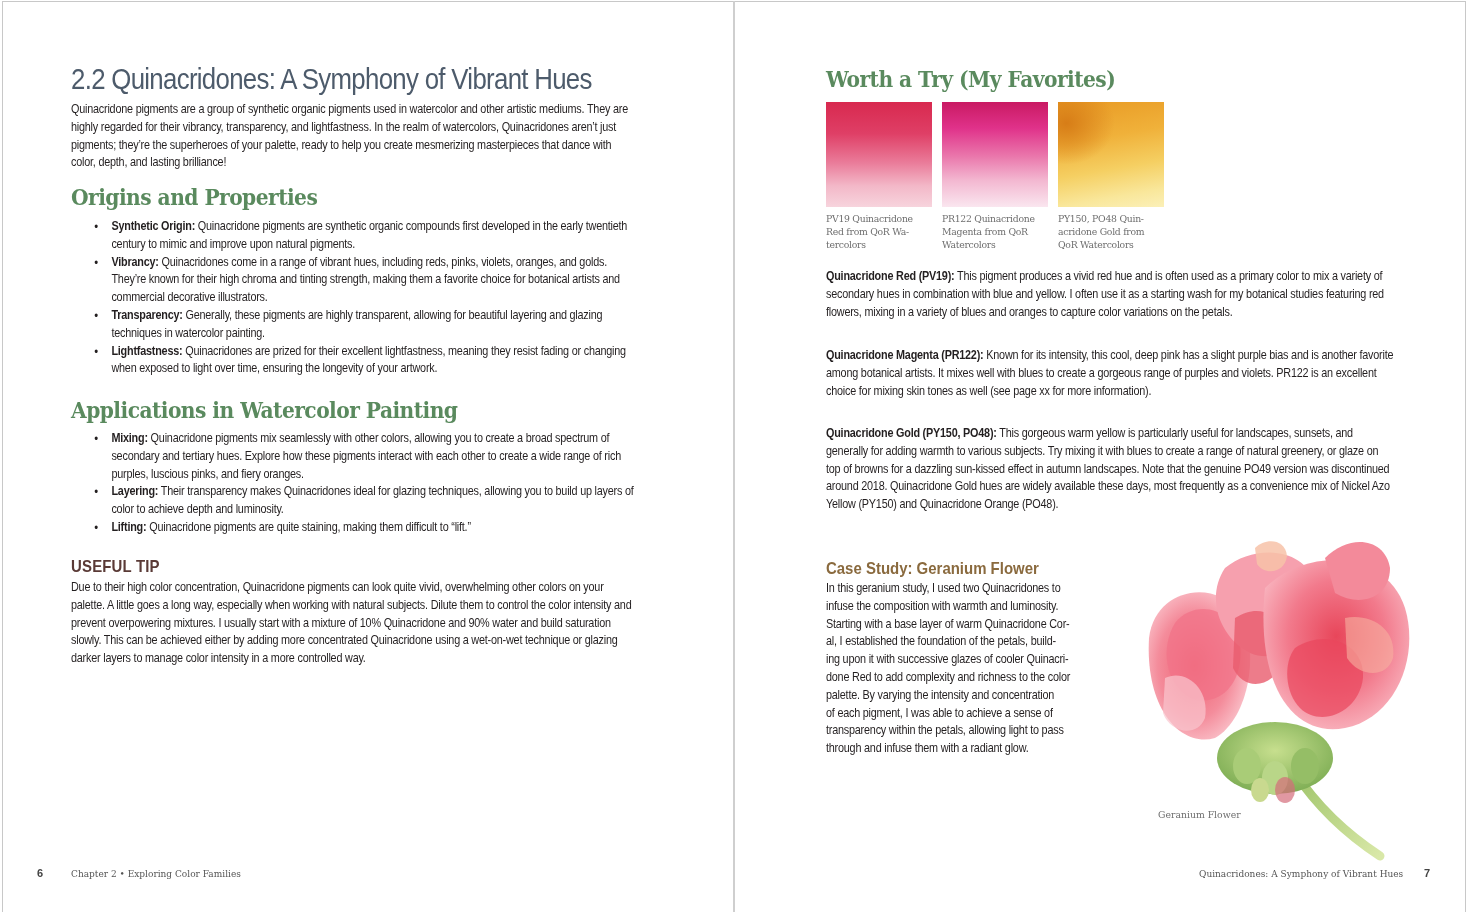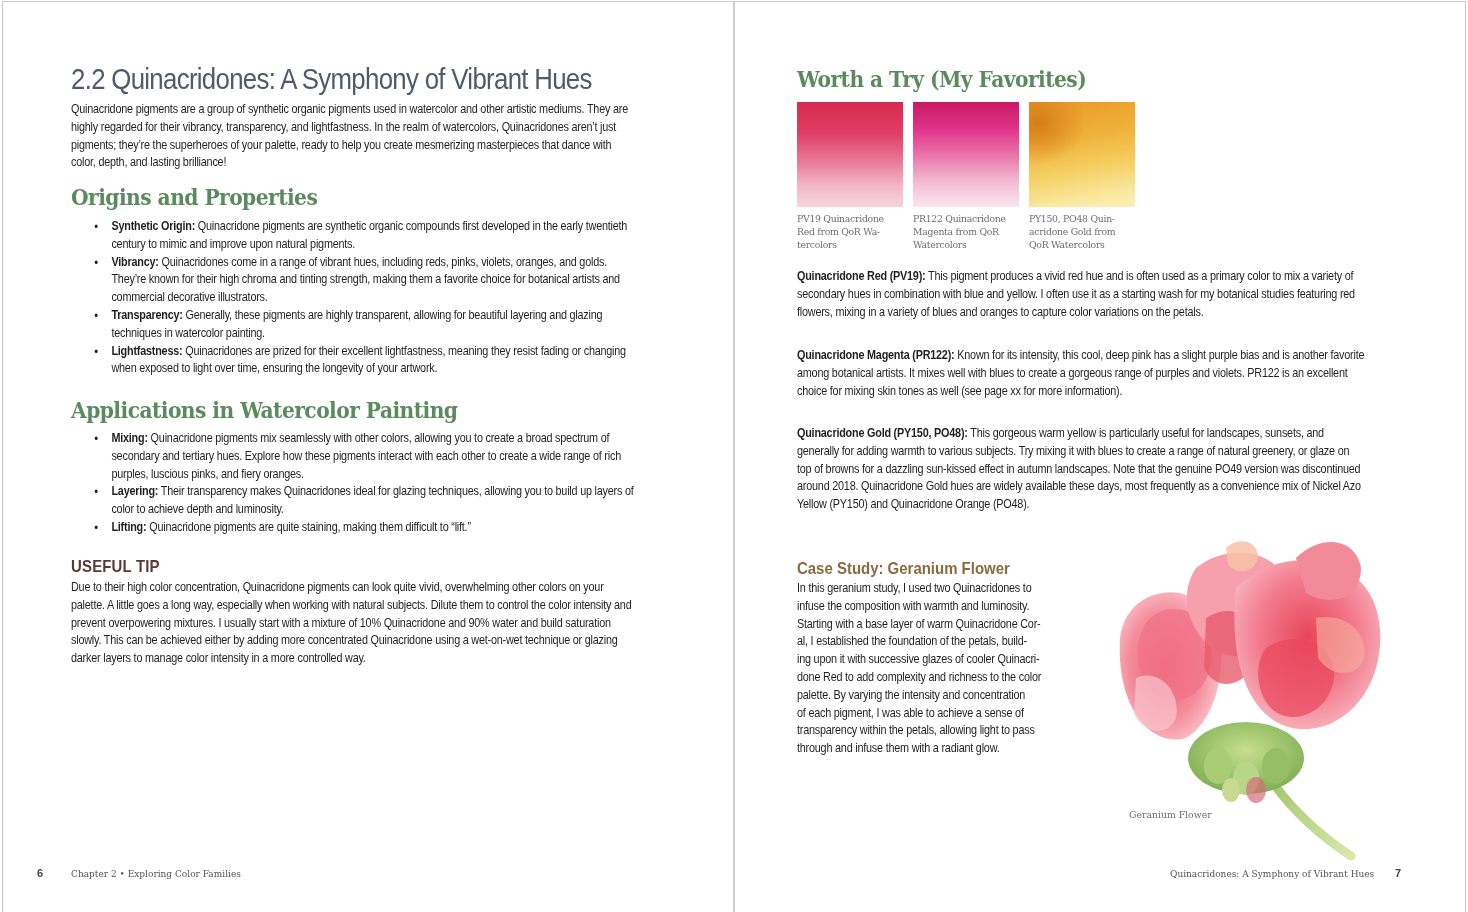--- a/index.html
+++ b/index.html
@@ -6,21 +6,21 @@
   html, body { width: 1468px; height: 912px; background: #ffffff; overflow: hidden; }
   body { position: relative; font-family: "Liberation Sans Narrow", "Liberation Sans", sans-serif; color: #231f20; }
 
   .frame-top { position: absolute; left: 2px; top: 1px; width: 1464px; height: 1px; background: #c8c8c8; }
   .frame-left { position: absolute; left: 2px; top: 1px; width: 1px; height: 911px; background: #c8c8c8; }
   .frame-right { position: absolute; left: 1465px; top: 1px; width: 1px; height: 911px; background: #c8c8c8; }
   .spine { position: absolute; left: 733px; top: 1px; width: 2px; height: 911px; background: #cfcfcf; }
 
   .page { position: absolute; top: 0; height: 740px; }
   .page-left { left: 3px; width: 730px; }
-  .page-right { left: 706px; width: 730px; }
+  .page-right { left: 735px; width: 730px; }
 
   .body-text { font-size: 12.6px; line-height: 17.8px; letter-spacing: -0.25px; transform-origin: 0 0; }
   .narrow { font-family: "Liberation Sans", sans-serif; font-stretch: condensed; }
 
   .chapter-title {
     position: absolute; left: 68px; top: 62px;
     font-family: "Liberation Sans", sans-serif;
     font-size: 30px; font-weight: 400; color: #4d5b6b; letter-spacing: -0.8px;
     transform: scaleX(0.86); transform-origin: 0 0; white-space: nowrap;
   }

